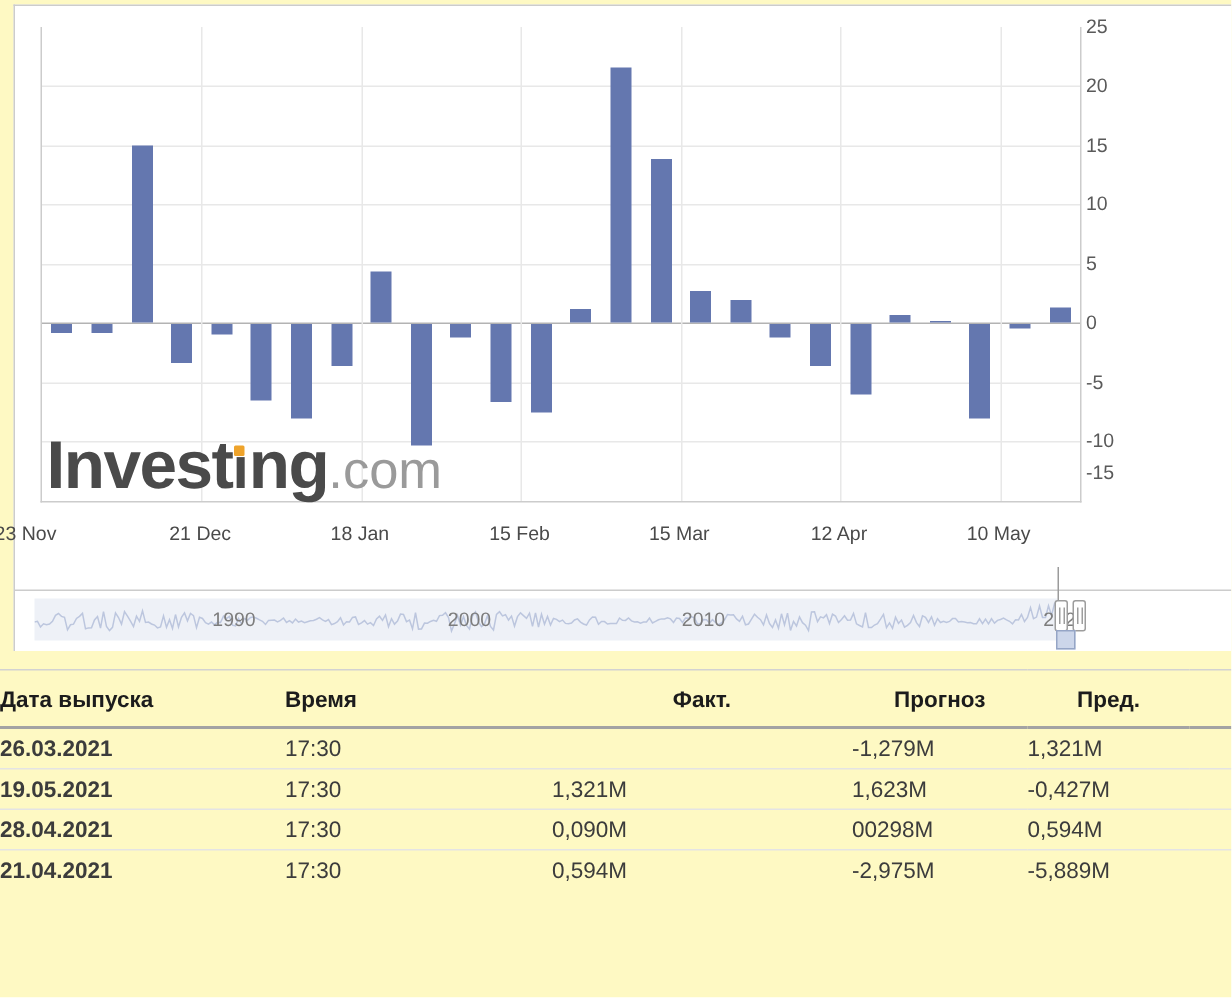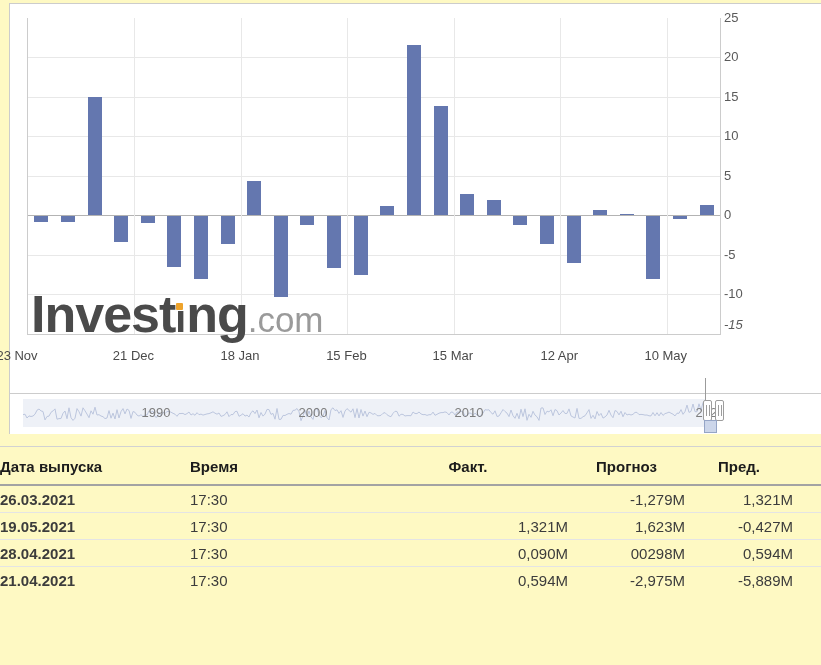--- a/index.html
+++ b/index.html
@@ -11,21 +11,21 @@
   .plot{position:absolute;left:17px;top:14px;width:692px;height:316px;
         border-left:1px solid #ccc;border-right:1px solid #ccc;border-bottom:1px solid #ccc;}
   .hgrid{position:absolute;left:0;width:100%;height:1px;background:#e8e8e8;}
   .vgrid{position:absolute;top:0;height:100%;width:1px;background:#e8e8e8;}
   .zero{position:absolute;left:0;width:100%;height:1px;background:#b3b3b3;}
   .bar{position:absolute;width:14px;background:#6477af;}
   .ylab{position:absolute;left:714px;width:44px;font-size:13px;color:#5a5a5a;text-align:left;}
   .xlab{position:absolute;top:344px;font-size:13px;color:#4a4a4a;white-space:nowrap;transform:translateX(-50%);}
   
   .logo{position:absolute;left:21px;top:280px;white-space:nowrap;user-select:none;}
-  .logo .brand{font-size:52px;font-weight:bold;color:#4a4a4a;letter-spacing:-1px;}
+  .logo .brand{font-size:45px;font-weight:bold;color:#4a4a4a;letter-spacing:-1px;}
   .logo .iwrap{position:relative;font-size:39px;font-weight:bold;color:#4a4a4a;}
   .logo .tittle{position:absolute;left:1px;top:6px;width:7px;height:7px;background:#eea32b;border-radius:1px;}
   .logo .com{font-size:35px;font-weight:400;color:#9a9a9a;}
   
   .nav-border{position:absolute;left:0;top:389px;width:811px;height:1px;background:#ccc;}
   .nav-strip{position:absolute;left:13px;top:395px;width:682px;height:28px;background:#eef1f7;}
   .nav-strip svg{position:absolute;left:0;top:0;}
   .nav-year{position:absolute;top:401px;font-size:13px;color:#7d7d7d;transform:translateX(-50%);}
   .nav-selline{position:absolute;left:695px;top:374px;width:1px;height:49px;background:#9b9b9b;}
   .nav-handle{position:absolute;top:396px;width:9px;height:21px;background:#fff;
@@ -37,21 +37,21 @@
   
   table.hist{position:absolute;left:0;top:446px;width:821px;border-collapse:collapse;
              table-layout:fixed;border-top:1px solid #d2d2d2;font-size:15px;}
   table.hist th{font-weight:bold;color:#1c1c1c;text-align:left;padding:11px 0 9px 0;
                 border-bottom:2px solid #a3a3a3;}
   table.hist th.r{text-align:center;}
   table.hist td{padding:5px 0 4px 0;border-bottom:1px solid #e4e4e4;color:#3c3c3c;}
   table.hist tr:last-child td{border-bottom:none;}
   td.date{font-weight:bold;color:#1c1c1c;padding-left:10px;}
   th.first{padding-left:10px;}
-  td.r{text-align:right;}
+  td.r{text-align:left;}
   .fact-green{color:#5fa640;} .fact-red{color:#cb4242;}
 </style>
 </head>
 <body>
 
 <div class="screen">
 
   <div class="chart-module">
     <div class="plot" id="plot">
         <div class="hgrid" style="top: 39px;"></div>
@@ -96,21 +96,21 @@
       </div>
     <div id="ylabels">
         <div class="ylab" style="top: 5.5px;">25</div>
         <div class="ylab" style="top: 45px;">20</div>
         <div class="ylab" style="top: 84.5px;">15</div>
         <div class="ylab" style="top: 124px;">10</div>
         <div class="ylab" style="top: 163.5px;">5</div>
         <div class="ylab" style="top: 203px;">0</div>
         <div class="ylab" style="top: 242.5px;">-5</div>
         <div class="ylab" style="top: 282px;">-10</div>
-        <div class="ylab" style="top: 313px; font-style: italic;">-15</div>
+        <div class="ylab" style="top: 303px;">-15</div>
       </div>
     <div id="xlabels">
         <div class="xlab" style="left: 7px;">23 Nov</div>
         <div class="xlab" style="left: 123.462px;">21 Dec</div>
         <div class="xlab" style="left: 229.923px;">18 Jan</div>
         <div class="xlab" style="left: 336.385px;">15 Feb</div>
         <div class="xlab" style="left: 442.846px;">15 Mar</div>
         <div class="xlab" style="left: 549.308px;">12 Apr</div>
         <div class="xlab" style="left: 655.769px;">10 May</div>
       </div>

